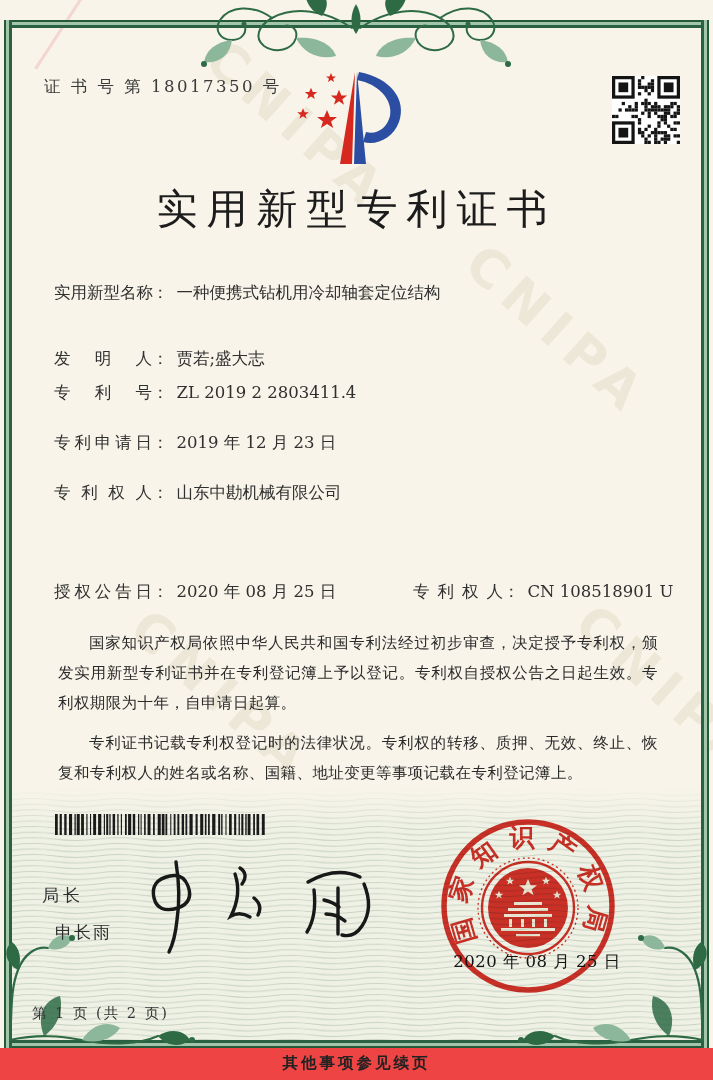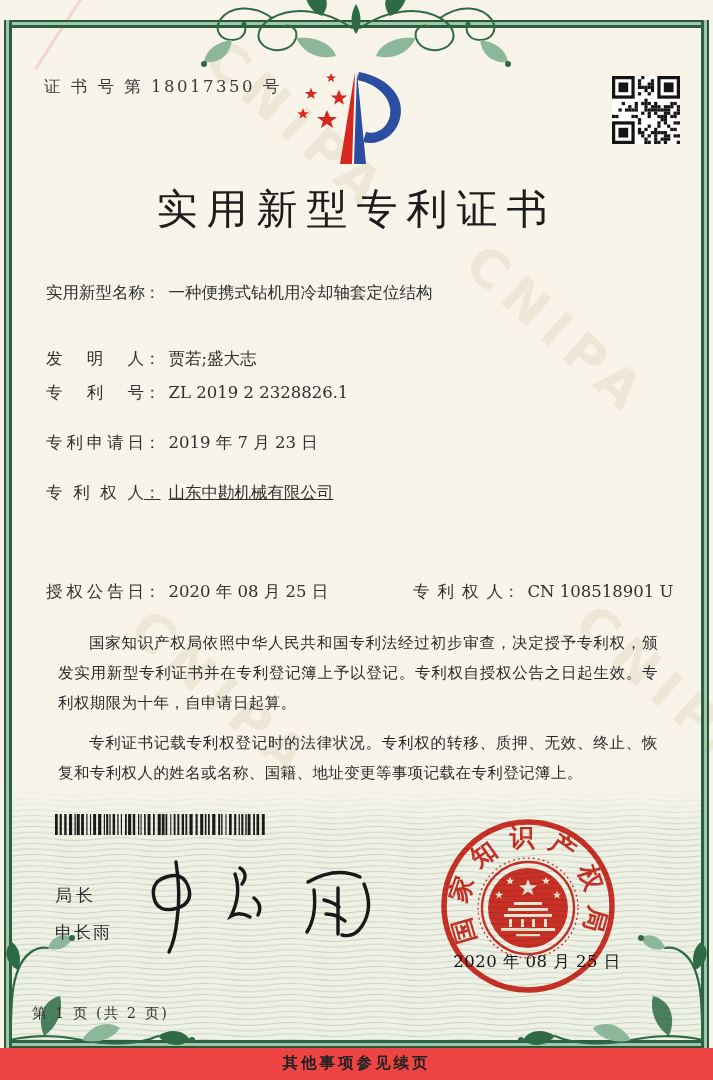--- a/index.html
+++ b/index.html
@@ -32,31 +32,31 @@
   
   .orn-layer{position:absolute;inset:0;z-index:5;pointer-events:none;}
   
   .cert-no{position:absolute;left:44px;top:76px;font-size:16.5px;letter-spacing:2.5px;color:#3a3a3a;z-index:6;}
   .logo{position:absolute;left:286px;top:68px;z-index:6;}
   .qr{position:absolute;left:612px;top:76px;z-index:6;}
   .title{position:absolute;left:0;top:182px;width:100%;text-align:center;
     font-size:41px;font-weight:normal;letter-spacing:9px;color:#1c1c1c;z-index:6;}
   
   .frow{position:absolute;left:46px;font-size:16.5px;color:#303030;z-index:6;white-space:nowrap;}
-  .flabel{display:inline-block;width:98px;text-align:justify;text-align-last:justify;vertical-align:bottom;}
+  .flabel{display:inline-block;width:98px;text-align:justify;text-align-last:justify;vertical-align:bottom;margin-left:8px;}
   .fcolon{margin-right:8px;}
   .grant2{position:absolute;left:367px;top:0;}
   .g2label{display:inline-block;width:90px;text-align:justify;text-align-last:justify;vertical-align:bottom;}
   
   .paras{position:absolute;left:48px;top:618px;width:620px;z-index:6;
     font-size:15.5px;line-height:30px;text-align:justify;letter-spacing:0.4px;color:#2b2b2b;}
   .paras p{margin:10px;text-indent:2em;}
   
   .barcode{position:absolute;left:55px;top:814px;z-index:6;}
-  .signer-title{position:absolute;left:55px;top:884px;font-size:17px;letter-spacing:4px;z-index:6;}
+  .signer-title{position:absolute;left:42px;top:884px;font-size:17px;letter-spacing:4px;z-index:6;}
   .signer-name{position:absolute;left:55px;top:921px;font-size:17px;letter-spacing:2px;z-index:6;font-family:Liberation Serif, serif;}
   .signature{position:absolute;left:118px;top:852px;z-index:6;}
   .seal{position:absolute;left:437px;top:815px;z-index:7;mix-blend-mode:multiply;}
   .seal-date{position:absolute;left:452px;top:951px;width:170px;text-align:center;
     font-size:16.5px;color:#141414;z-index:8;letter-spacing:0.5px;}
   .page-footer{position:absolute;left:0;top:1004px;width:100%;text-align:left;
     font-size:14.5px;letter-spacing:2px;color:#333;z-index:6;padding-left:32px;}
   .bottom-strip{position:absolute;left:0;top:1048px;width:100%;height:44px;background:#ef4444;z-index:9;}
   .cont-note{width:100%;text-align:center;font-size:15.5px;letter-spacing:3px;
     color:#222;line-height:30px;font-weight:bold;}
@@ -261,26 +261,26 @@
 
   <div class="title">实用新型专利证书</div>
 
   <div class="frow" style="top:282px;">
     <span class="flabel">实用新型名称</span><span class="fcolon">：</span><span>一种便携式钻机用冷却轴套定位结构</span>
   </div>
   <div class="frow" style="top:348px;">
     <span class="flabel">发明人</span><span class="fcolon">：</span><span>贾若;盛大志</span>
   </div>
   <div class="frow" style="top:382px;">
-    <span class="flabel">专利号</span><span class="fcolon">：</span><span>ZL 2019 2 2328826.1</span>
+    <span class="flabel">专利号</span><span class="fcolon">：</span><span>ZL 2019 2 2803411.4</span>
   </div>
   <div class="frow" style="top:432px;">
-    <span class="flabel">专利申请日</span><span class="fcolon">：</span><span>2019 年 7 月 23 日</span>
-  </div>
-  <div class="frow" style="top:482px;text-decoration:underline;">
+    <span class="flabel">专利申请日</span><span class="fcolon">：</span><span>2019 年 12 月 23 日</span>
+  </div>
+  <div class="frow" style="top:482px;">
     <span class="flabel">专利权人</span><span class="fcolon">：</span><span>山东中勘机械有限公司</span>
   </div>
   <div class="frow" style="top:581px;width:622px;">
     <span class="flabel">授权公告日</span><span class="fcolon">：</span><span>2020 年 08 月 25 日</span>
     <span class="grant2">
       <span class="g2label">专利权人</span><span class="fcolon">：</span><span>CN 108518901 U</span>
     </span>
   </div>
 
   <div class="paras">

